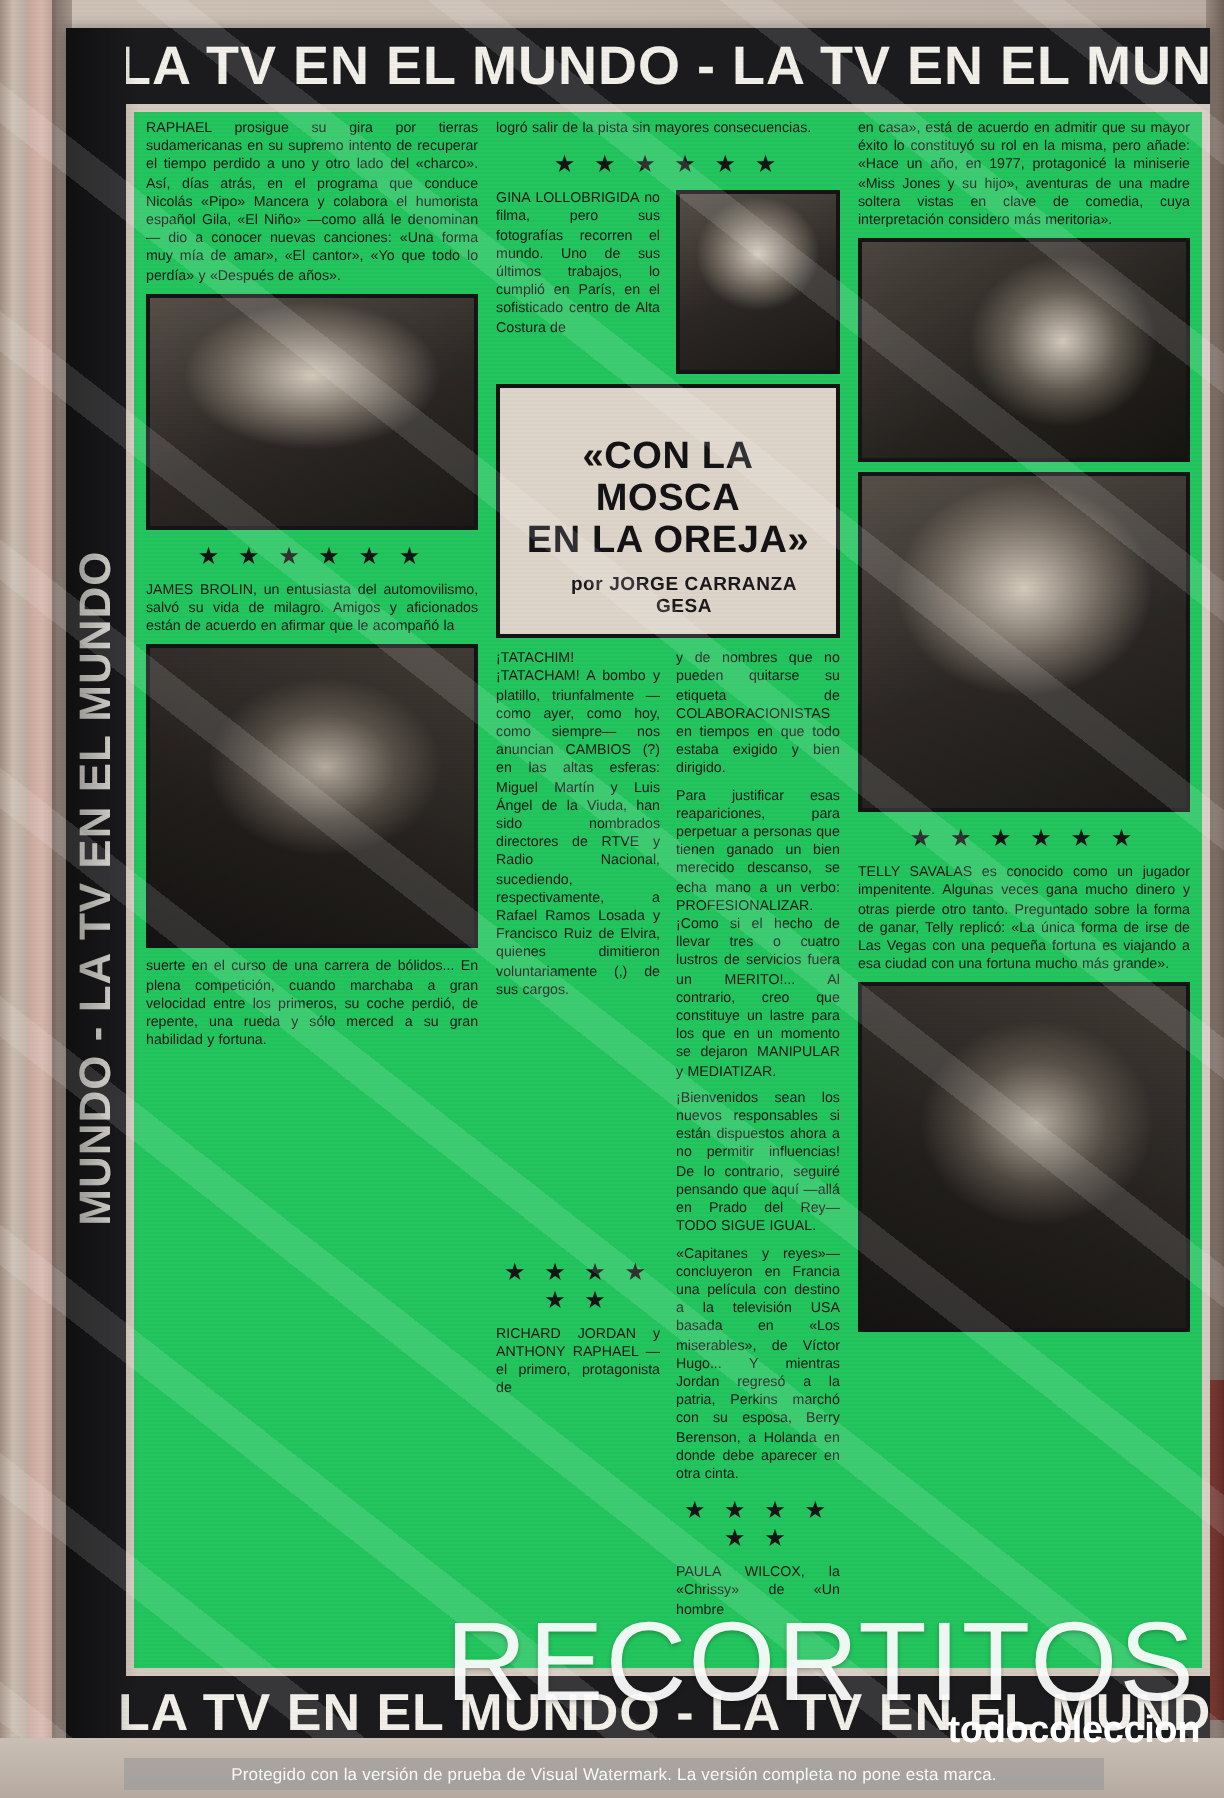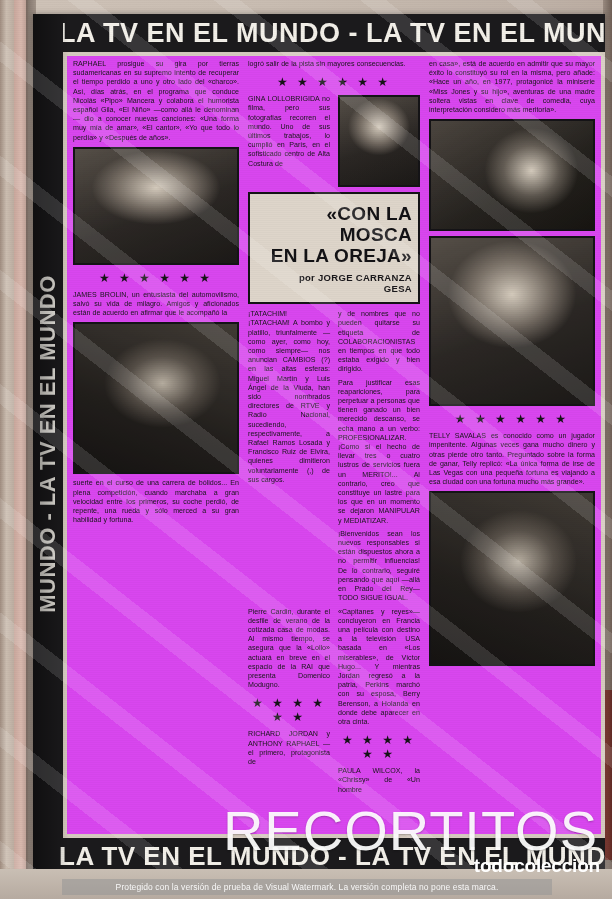--- a/index.html
+++ b/index.html
@@ -76,21 +76,21 @@
     width: 860px;
     text-align: center;
     letter-spacing: .5px;
   }
 
   
   #content {
     position: absolute;
     left: 34px; top: 42px;
     width: 534px; height: 778px;
-    background: #d946ef;
+    background: #22c55e;
     padding: 4px 6px 4px 6px;
   }
 
   
   .cols {
     display: flex;
     gap: 9px;
     height: 100%;
   }
   .col { width: 170px; position: relative; }
@@ -139,23 +139,23 @@
   .photo.wide::after {
     background:
       radial-gradient(ellipse 38% 52% at 62% 46%, rgba(230,220,205,.9) 0%, rgba(150,140,128,.5) 45%, rgba(30,27,24,.18) 76%),
       linear-gradient(150deg,#564f48 0%,#26231f 58%,#15130f 100%);
   }
 
   
   #headline-box {
     border: 2.5px solid #141316;
     background: #ded5ca;
-    padding: 9px 6px 8px 6px;
+    padding: 24px 6px 8px 6px;
     margin-bottom: 6px;
-    text-align: right;
+    text-align: center;
   }
   #headline-box .h-main {
     font-size: 19px;
     font-weight: 700;
     line-height: 21px;
     letter-spacing: .3px;
     color: #131215;
   }
   #headline-box .h-by {
     font-size: 9.5px;
@@ -309,21 +309,20 @@
           </div>
           <div class="sub">
             <p class="body">y de nombres que no pueden quitarse su etiqueta de COLABORACIONISTAS en tiempos en que todo estaba exigido y bien dirigido.</p>
             <p class="body p-indent">Para justificar esas reapariciones, para perpetuar a personas que tienen ganado un bien merecido descanso, se echa mano a un verbo: PROFESIONALIZAR. ¡Como si el hecho de llevar tres o cuatro lustros de servicios fuera un MERITO!... Al contrario, creo que constituye un lastre para los que en un momento se dejaron MANIPULAR y MEDIATIZAR.</p>
             <p class="body p-indent">¡Bienvenidos sean los nuevos responsables si están dispuestos ahora a no permitir influencias! De lo contrario, seguiré pensando que aquí —allá en Prado del Rey— TODO SIGUE IGUAL.</p>
           </div>
         </div>
 
         <div class="two-sub">
           <div class="sub">
-            <p class="body">Pierre Cardin, durante el desfile de verano de la cotizada casa de modas. Al mismo tiempo, se asegura que la «Lollo» actuará en breve en el espacio de la RAI que presenta Domenico Modugno.</p>
             <div class="stars">★ ★ ★ ★ ★ ★</div>
             <p class="body">RICHARD JORDAN y ANTHONY RAPHAEL —el primero, protagonista de</p>
           </div>
           <div class="sub">
             <p class="body">«Capitanes y reyes»— concluyeron en Francia una película con destino a la televisión USA basada en «Los miserables», de Víctor Hugo... Y mientras Jordan regresó a la patria, Perkins marchó con su esposa, Berry Berenson, a Holanda en donde debe aparecer en otra cinta.</p>
             <div class="stars">★ ★ ★ ★ ★ ★</div>
             <p class="body">PAULA WILCOX, la «Chrissy» de «Un hombre</p>
           </div>
         </div>
       </div>

